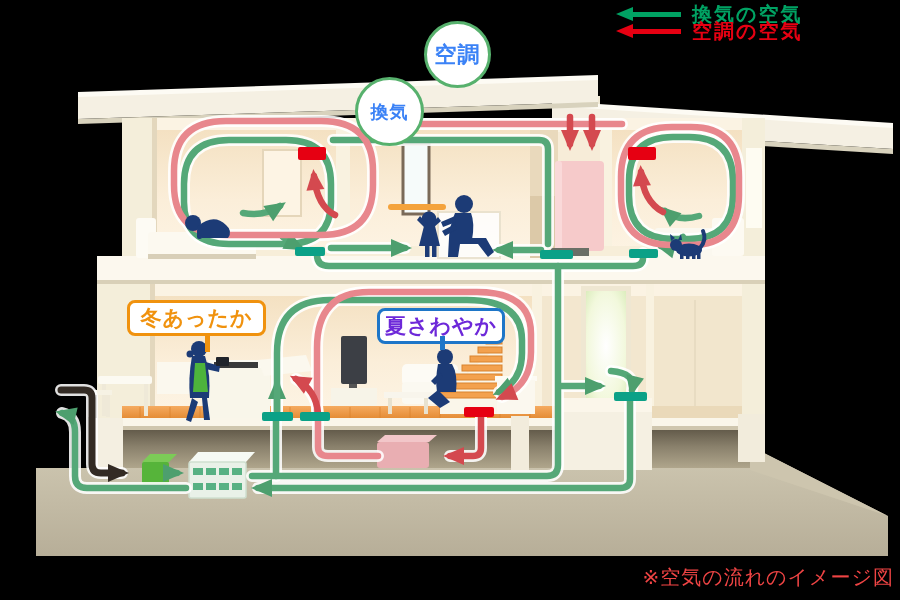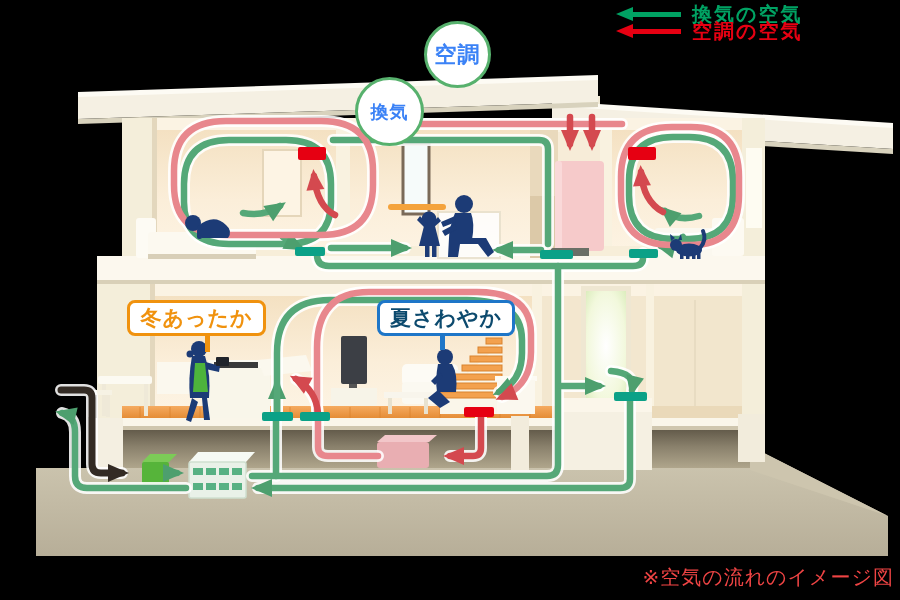--- a/index.html
+++ b/index.html
@@ -31,21 +31,21 @@
   #badge-ac{left:424px;top:21px;width:67px;height:67px;font-size:22px;letter-spacing:1px}
   #badge-vent{left:355px;top:77px;width:69px;height:69px;font-size:18px;letter-spacing:1px}
   #badge-dust{left:493px;top:93px;width:75px;height:75px;font-size:20px;line-height:1.12}
   #badge-dust span{display:block;width:44px}
 
   
   .callout{position:absolute;background:#fff;border-radius:8px;font-weight:bold;font-size:21px;
            display:flex;align-items:center;justify-content:center;height:36px;box-sizing:border-box;
            letter-spacing:1px}
   #callout-winter{left:127px;top:300px;width:139px;border:3.5px solid #f0920e;color:#f0920e}
-  #callout-summer{left:377px;top:300px;width:138px;border:3.5px solid #1e76c8;color:#0c4a6e}
+  #callout-summer{left:377px;top:308px;width:128px;border:3.5px solid #1e76c8;color:#6d28d9}
   .pointer{position:absolute;width:5px}
   #pointer-winter{left:205px;top:336px;height:16px;background:#f0920e}
   #pointer-summer{left:440px;top:336px;height:14px;background:#1e76c8}
 
   
   #caption{position:absolute;right:6px;top:564px;color:#ef4444;font-size:20px;letter-spacing:1px}
 </style>
 </head>
 <body>
 

